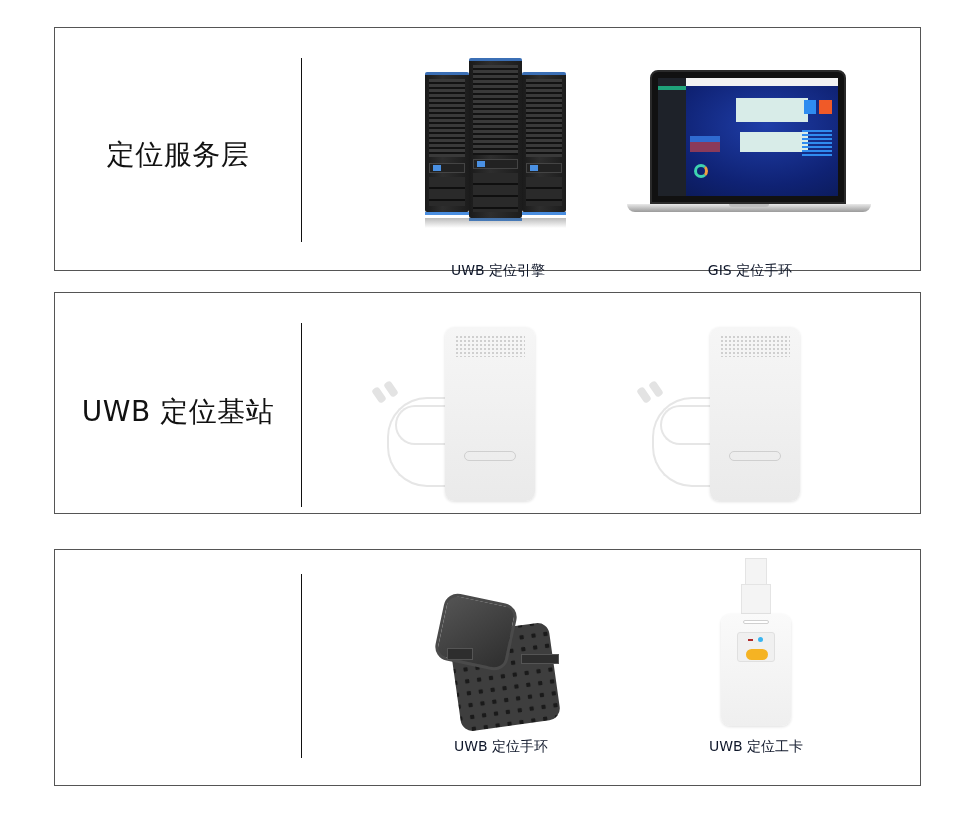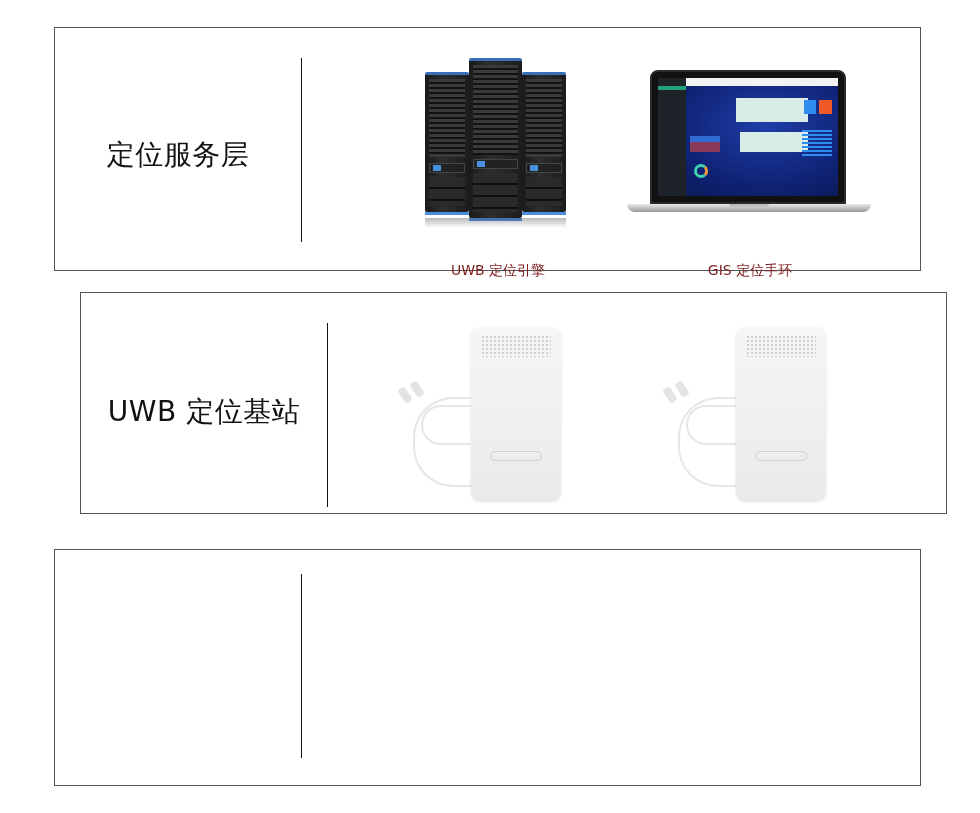--- a/index.html
+++ b/index.html
@@ -28,21 +28,21 @@
       left: 246px;
       width: 1px;
       background: #111;
     }
     .item { position: absolute; }
     .item-caption {
       position: absolute;
       width: 200px;
       text-align: center;
       font-size: 14px;
-      color: #7f1d1d;
+      color: #0f172a;
       white-space: nowrap;
     }
 
     
     .rack {
       position: absolute;
       background: linear-gradient(90deg, #1a1a1a 0%, #2e2e2e 40%, #1c1c1c 100%);
       border-top: 3px solid #3b6fb5;
       border-radius: 2px;
     }
@@ -204,21 +204,21 @@
           <div class="ring"></div>
         </div>
       </div>
       <div class="laptop-base" style="left:0;top:136px;width:244px;"></div>
       <div class="laptop-notch" style="left:102px;top:136px;width:40px;"></div>
     </div>
     <div class="item-caption" style="left:23px;top:194px;">GIS 定位手环</div>
   </div>
 </section>
 
-<section class="layer" style="top:292px;height:222px;margin-left:26px;">
+<section class="layer" style="top:292px;height:222px;">
   <div class="layer-title" style="top:100px;">UWB 定位基站</div>
   <div class="divider" style="top:30px;height:184px;"></div>
 
   <div class="item" style="left:310px;top:34px;width:180px;height:180px;">
     <div style="position:absolute;left:0;top:0;width:180px;height:180px;">
       <div class="cable" style="left:22px;top:70px;width:80px;height:90px;"></div>
       <div class="cable" style="left:30px;top:78px;width:70px;height:40px;"></div>
       <div class="connector" style="left:10px;top:60px;"></div>
       <div class="connector" style="left:22px;top:54px;"></div>
       <div class="station-body" style="left:80px;top:0;width:90px;height:174px;">
@@ -238,14 +238,40 @@
         <div class="station-grille"></div>
         <div class="station-badge"></div>
       </div>
     </div>
   </div>
 </section>
 
 <section class="layer" style="top:549px;height:237px;">
   <div class="divider" style="top:24px;height:184px;"></div>
 
-
+  <div class="item" style="left:370px;top:38px;width:150px;height:200px;">
+    <div style="position:absolute;left:0;top:0;width:150px;height:150px;">
+      <div class="watch-strap" style="left:30px;top:40px;width:100px;height:98px;transform:rotate(-8deg);">
+        <div class="holes"></div>
+      </div>
+      <div class="watch-face" style="left:14px;top:10px;width:74px;height:68px;"></div>
+      <div class="watch-clasp" style="left:22px;top:60px;width:26px;height:12px;"></div>
+      <div class="watch-clasp" style="left:96px;top:66px;width:38px;height:10px;"></div>
+    </div>
+    <div class="item-caption" style="left:-24px;top:150px;">UWB 定位手环</div>
+  </div>
+
+  <div class="item" style="left:630px;top:4px;width:140px;height:230px;">
+    <div style="position:absolute;left:0;top:0;width:140px;height:180px;">
+      <div class="lanyard" style="left:60px;top:4px;width:22px;height:30px;"></div>
+      <div class="lanyard" style="left:56px;top:30px;width:30px;height:30px;"></div>
+      <div class="card-body" style="left:36px;top:60px;width:70px;height:112px;">
+        <div class="card-slot" style="left:22px;top:6px;width:26px;"></div>
+        <div class="card-panel" style="left:16px;top:18px;width:38px;height:30px;">
+          <div class="led-red" style="left:10px;top:6px;"></div>
+          <div class="led-blue" style="left:20px;top:4px;"></div>
+          <div class="btn-yellow" style="left:8px;top:16px;width:22px;height:11px;"></div>
+        </div>
+      </div>
+    </div>
+    <div class="item-caption" style="left:-29px;top:184px;">UWB 定位工卡</div>
+  </div>
 </section>
 
 </body></html>

